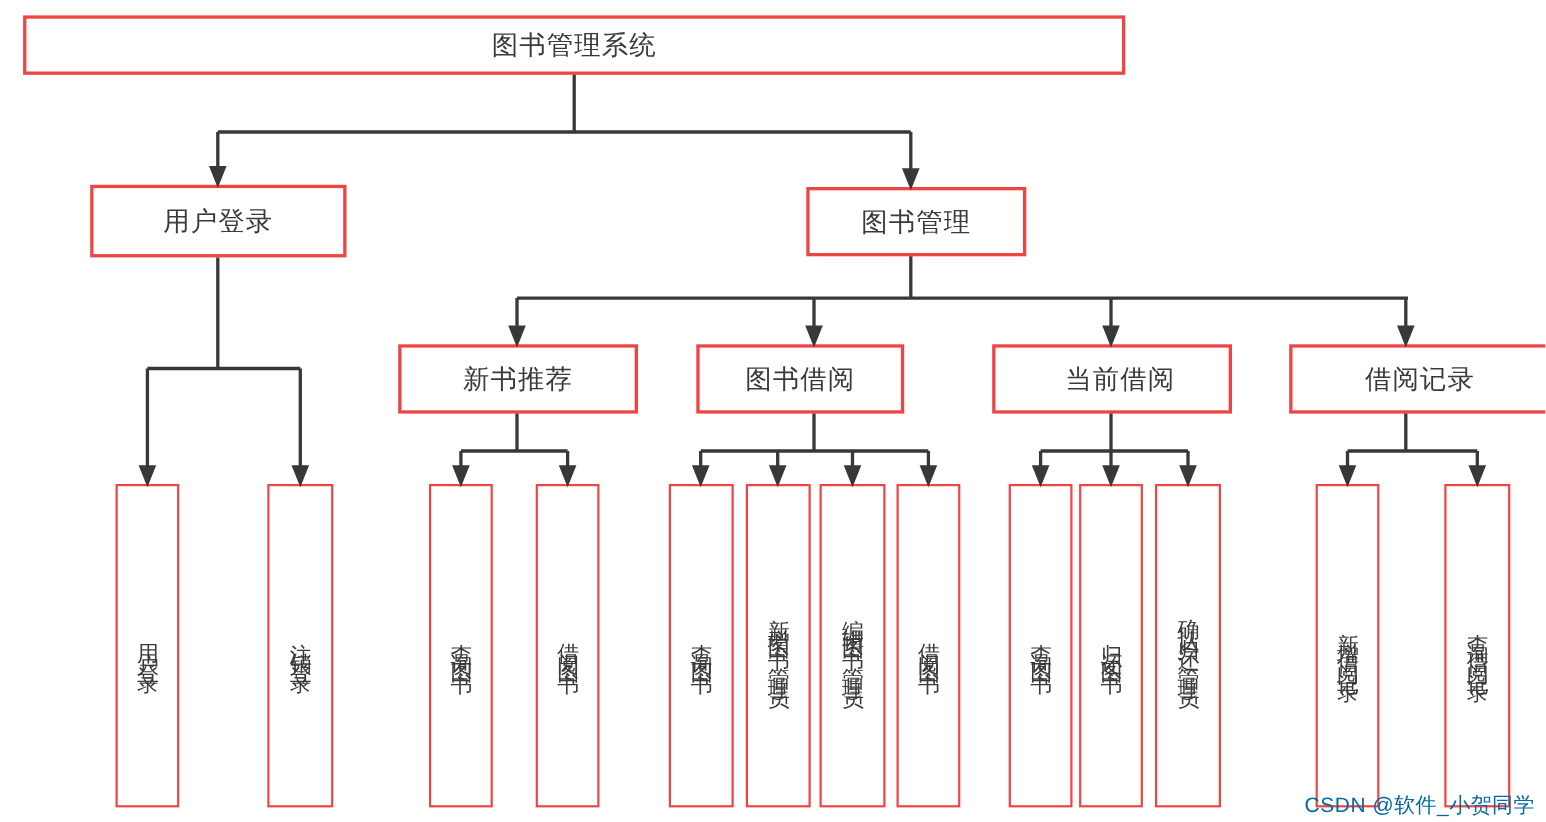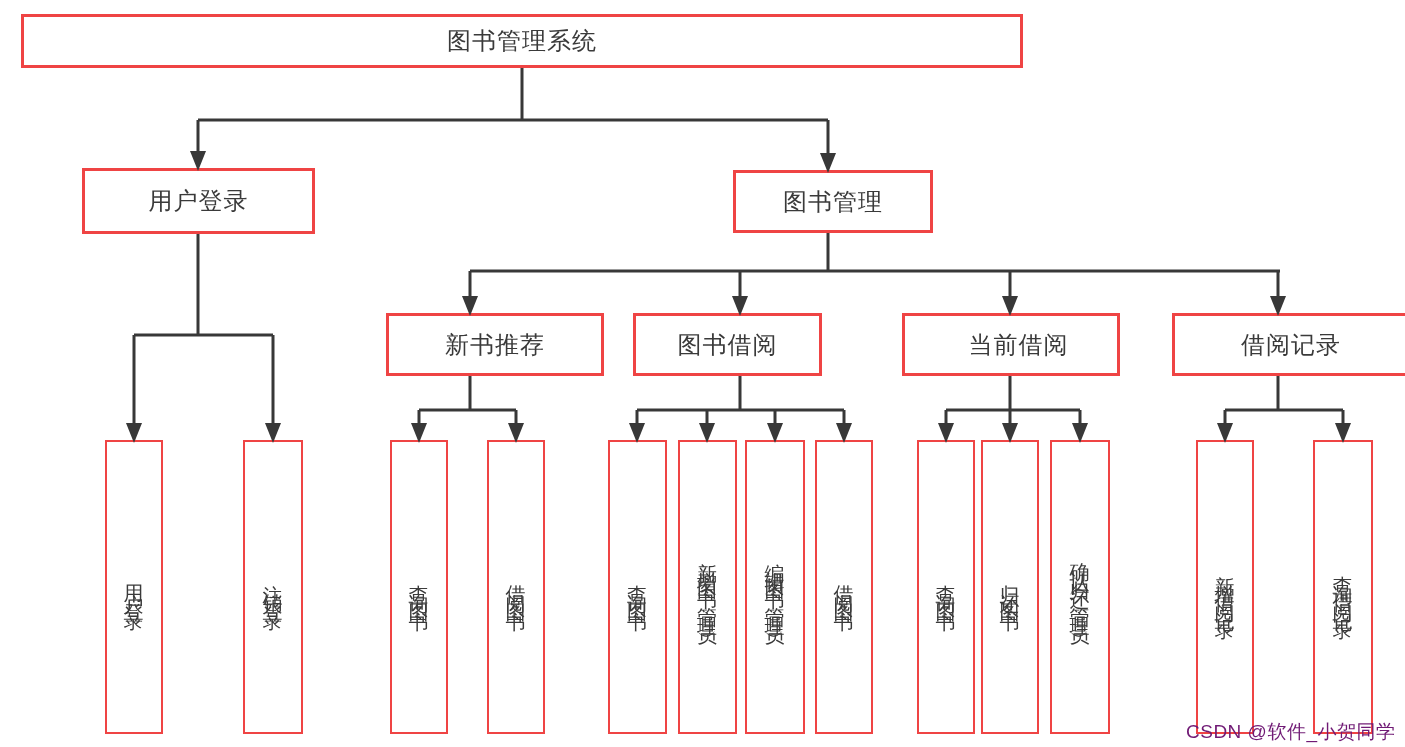--- a/index.html
+++ b/index.html
@@ -41,21 +41,21 @@
     writing-mode: vertical-rl;
     text-orientation: mixed;
     letter-spacing: 9px;
     line-height: 1.1;
   }
   #watermark {
     position: absolute;
     left: 1186px;
     top: 719px;
     font-size: 19px;
-    color: #701a75;
+    color: #0369a1;
     z-index: 3;
     white-space: nowrap;
     letter-spacing: 0.5px;
   }
 </style>
 </head>
 <body>
 
 <div id="canvas">
 
@@ -103,21 +103,21 @@
     <span>图书管理系统</span>
   </div>
 
   <div class="box hbox" style="left:82px; top:168px; width:233px; height:66px;">
     <span>用户登录</span>
   </div>
   <div class="box hbox" style="left:712px; top:170px; width:200px; height:63px;margin-left:21px;">
     <span>图书管理</span>
   </div>
 
-  <div class="box hbox" style="left:362px; top:313px; width:218px; height:63px;margin-left:24px;">
+  <div class="box hbox" style="left:362px; top:313px; width:218px; height:63px;">
     <span>新书推荐</span>
   </div>
   <div class="box hbox" style="left:633px; top:313px; width:189px; height:63px;">
     <span>图书借阅</span>
   </div>
   <div class="box hbox" style="left:902px; top:313px; width:218px; height:63px;padding-left:15px;">
     <span>当前借阅</span>
   </div>
   <div class="box hbox" style="left:1172px; top:313px; width:238px; height:63px;">
     <span>借阅记录</span>

